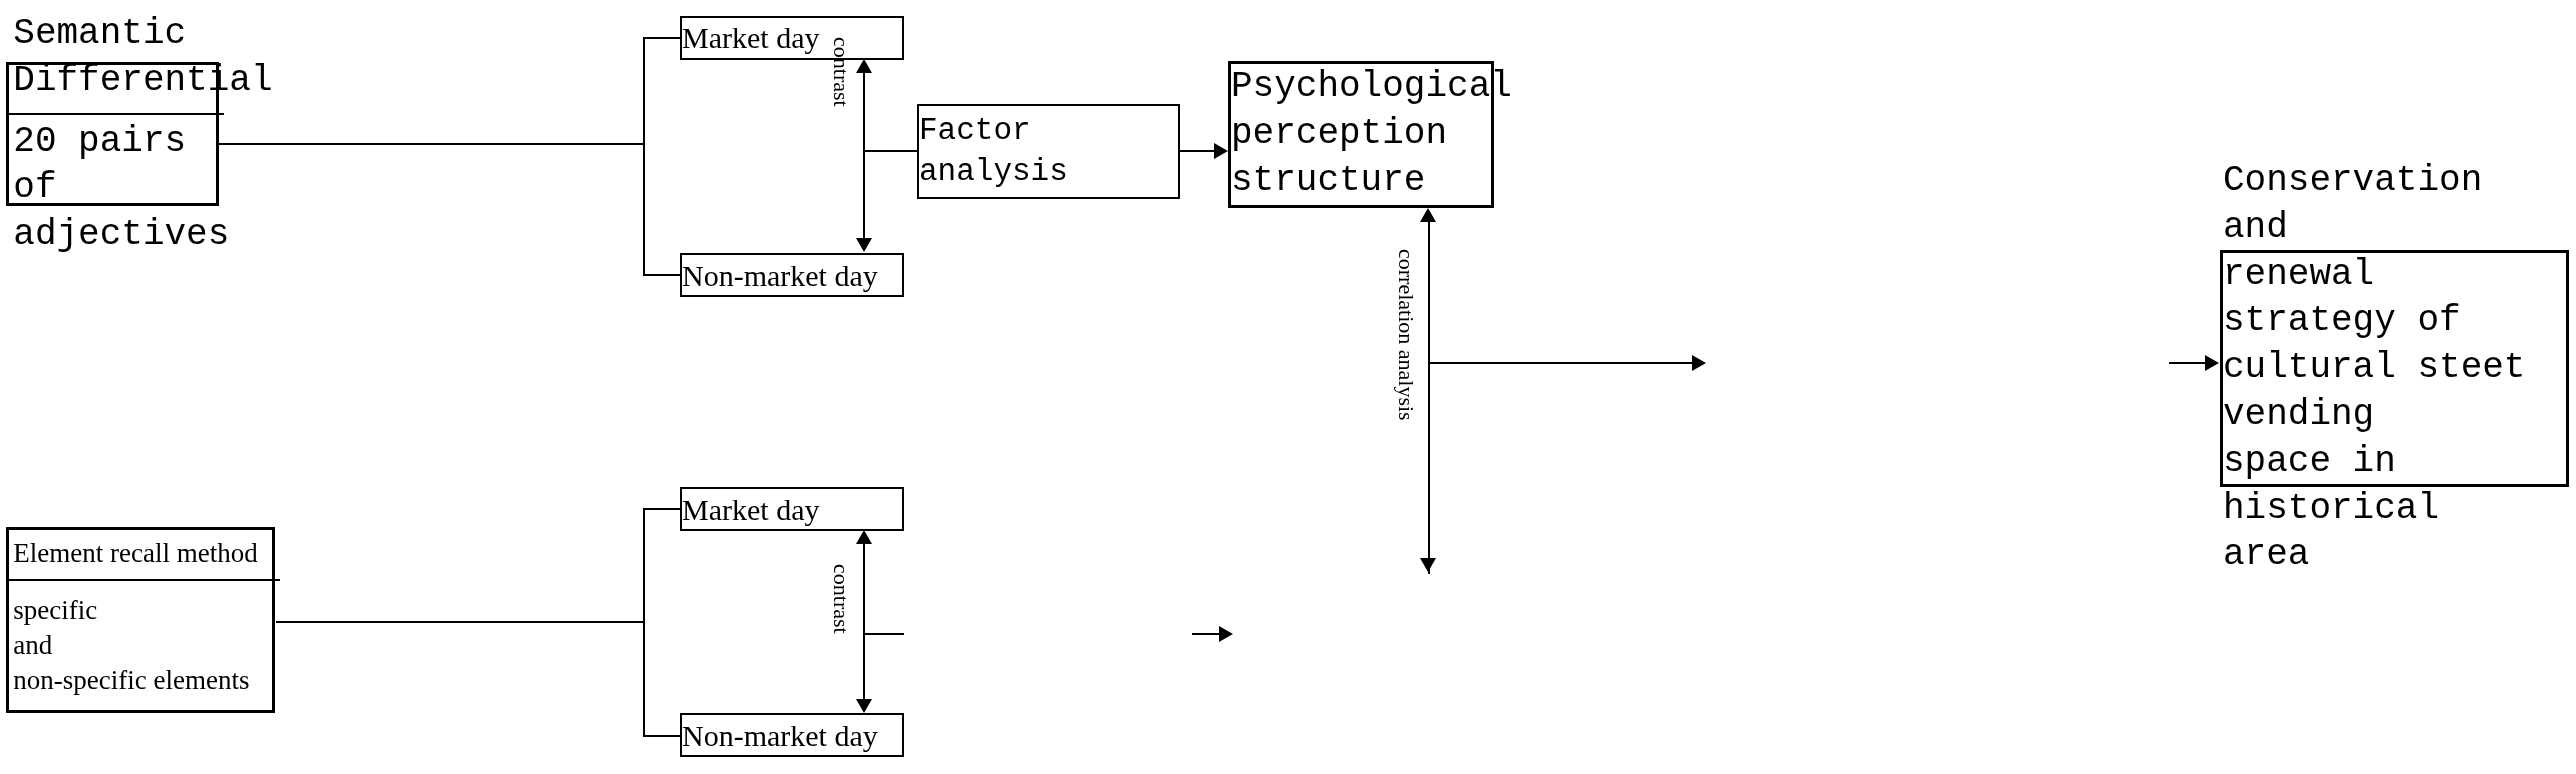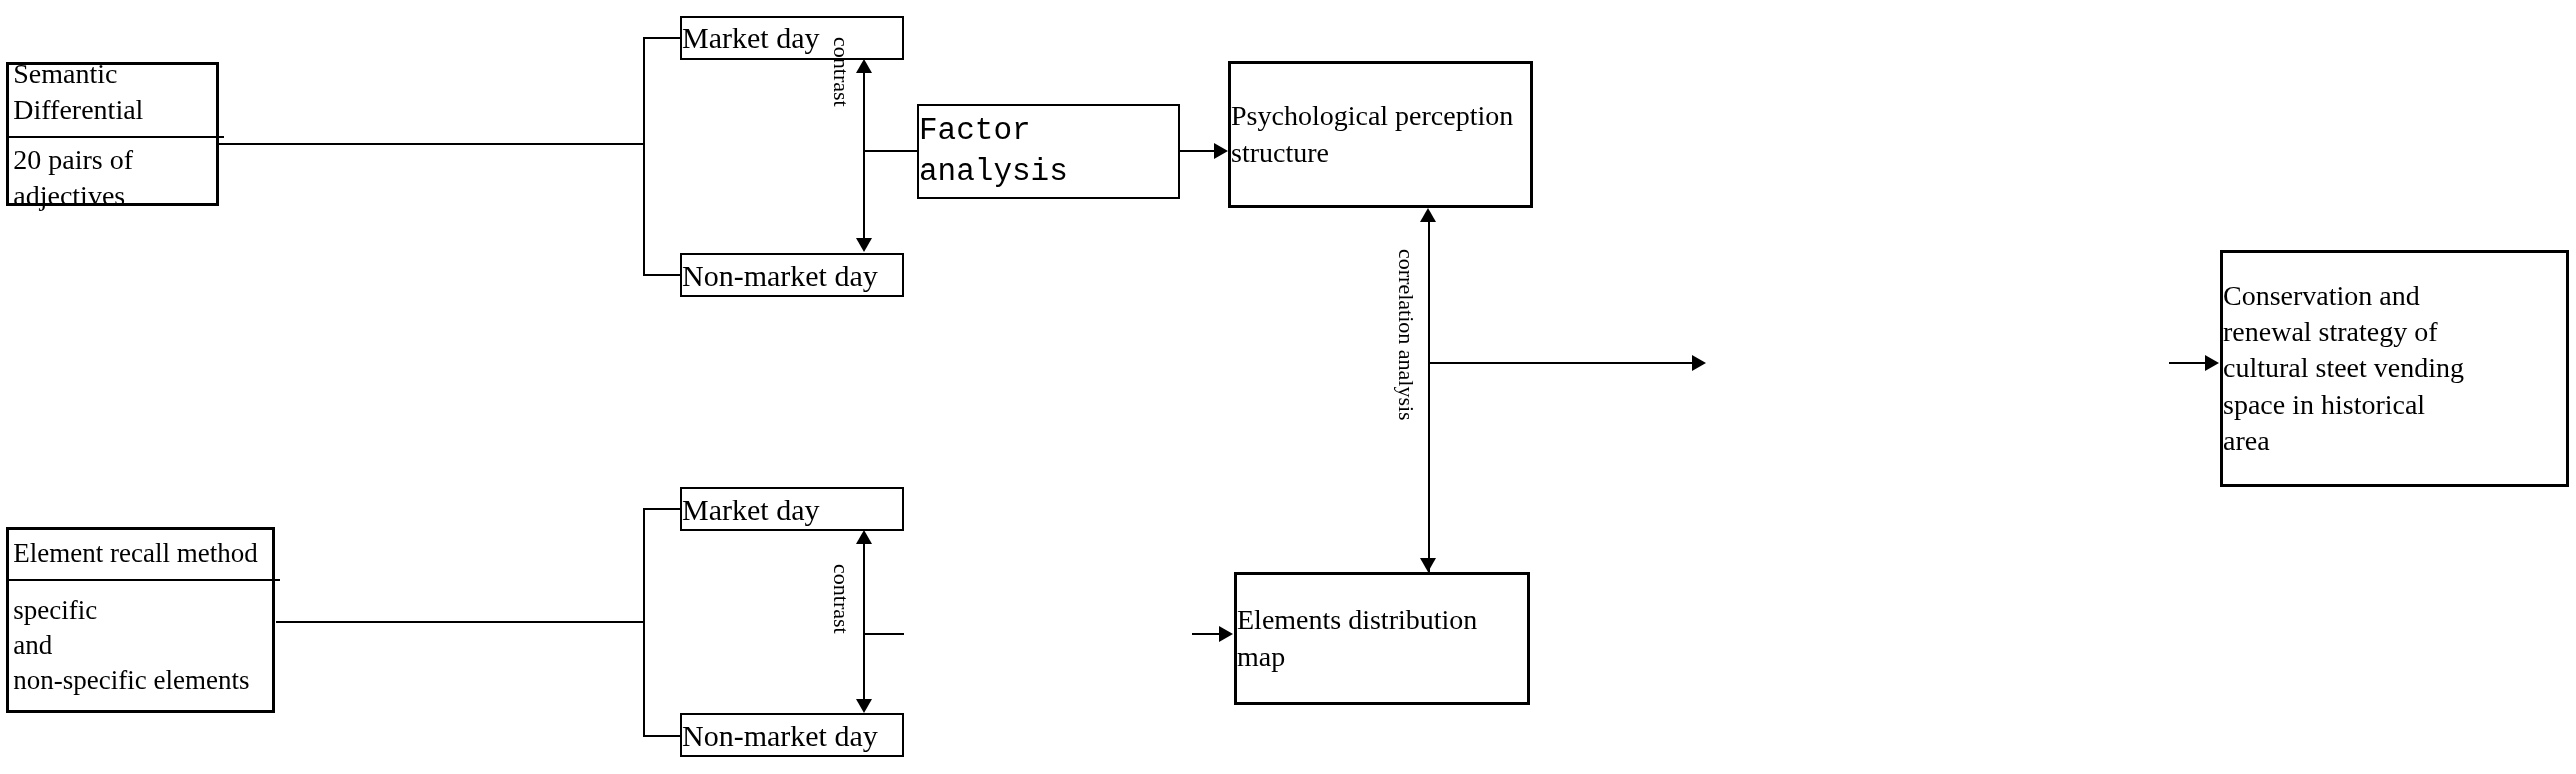--- a/index.html
+++ b/index.html
@@ -44,21 +44,21 @@
   }
   .split-body {
     flex: 1 1 auto;
     display: flex;
     align-items: center;
     justify-content: center;
     padding: 3.9px;
   }
 
   .fs-42 { font-size: 27px; }
-  .fs-44 { font-size: 28px; }
+  .fs-44 { font-size: 36px; font-family: Liberation Mono, monospace; }
   .fs-46 { font-size: 30px; }
   .fs-48 { font-size: 31px; }
 
   
   .hline {
     position: absolute;
     height: 0;
     border-top: 2.6px solid #000000;
   }
   .vline {
@@ -129,21 +129,21 @@
 
   <div class="hline" style="left:864px; top:150px; width:54px;"></div>
 
   <div class="node thin" style="left:917px; top:104px; width:263px; height:95px;font-family:Liberation Mono, monospace;">
     <span class="txt fs-48">Factor analysis</span>
   </div>
 
   <div class="hline" style="left:1180px; top:150px; width:36px;"></div>
   <div class="arrow-right" style="left:1214px; top:143px;"></div>
 
-  <div class="node" style="left:1228px; top:61px; width:305px; height:147px;">
+  <div class="node" style="left:1228px; top:61px; width:266px; height:147px;">
     <span class="txt fs-44">Psychological perception
 structure</span>
   </div>
 
   <div class="vline" style="left:1428px; top:216px; height:358px;"></div>
   <div class="arrow-up" style="left:1420px; top:208px;"></div>
   <div class="arrow-down" style="left:1420px; top:558px;"></div>
   <div class="vlabel" style="left:1417px; top:249px;">correlation analysis</div>
 
   <div class="hline" style="left:1429px; top:362px; width:266px;"></div>
@@ -187,19 +187,15 @@
   <div class="arrow-up" style="left:856px; top:530px;"></div>
   <div class="arrow-down" style="left:856px; top:699px;"></div>
   <div class="vlabel" style="left:852px; top:564px;">contrast</div>
 
   <div class="hline" style="left:864px; top:633px; width:40px;"></div>
 
 
   <div class="hline" style="left:1192px; top:633px; width:30px;"></div>
   <div class="arrow-right" style="left:1219px; top:626px;"></div>
 
-  <div class="node" style="left:1234px; top:572px; width:296px; height:133px;">
-    <span class="txt fs-44">Elements distribution
-map</span>
-  </div>
 
 </div>
 
 
 </body></html>

